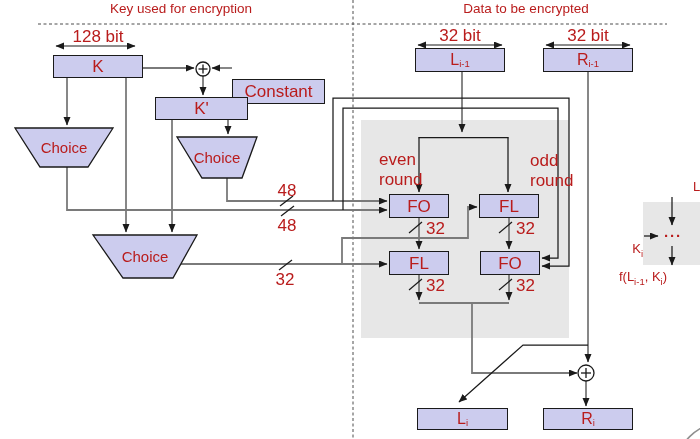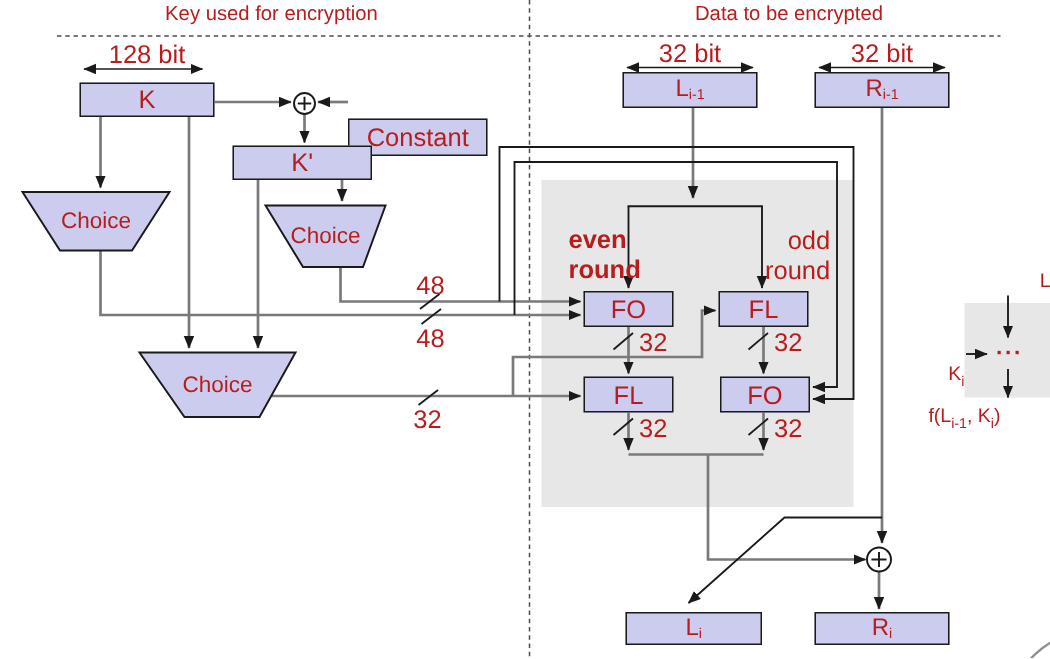--- a/index.html
+++ b/index.html
@@ -133,25 +133,25 @@
 
   <div class="bx reg" style="left:415px;top:48px;width:90px;height:24px;">
     <span>L</span>
       <span class="sb">i-1</span>
   </div>
   <div class="bx reg" style="left:543px;top:48px;width:90px;height:24px;">
     <span>R</span>
       <span class="sb">i-1</span>
   </div>
 
-  <div class="lbl" style="left:379px;top:150px;font-weight:bold;">
+  <div class="lbl" style="left:379px;top:150px;">
     <div>even</div>
     <div>round</div>
   </div>
-  <div class="lbl" style="left:510px;top:151px;text-align:right;">
+  <div class="lbl" style="left:530px;top:151px;">
     <div>odd</div>
     <div>round</div>
   </div>
 
   <div class="bx" style="left:389px;top:194px;width:60px;height:24px;">FO</div>
   <div class="bx" style="left:479px;top:194px;width:60px;height:24px;">FL</div>
   <div class="bx" style="left:389px;top:251px;width:60px;height:24px;">FL</div>
   <div class="bx" style="left:480px;top:251px;width:60px;height:24px;">FO</div>
 
   <div class="lbl" style="left:426px;top:219px;">32</div>

